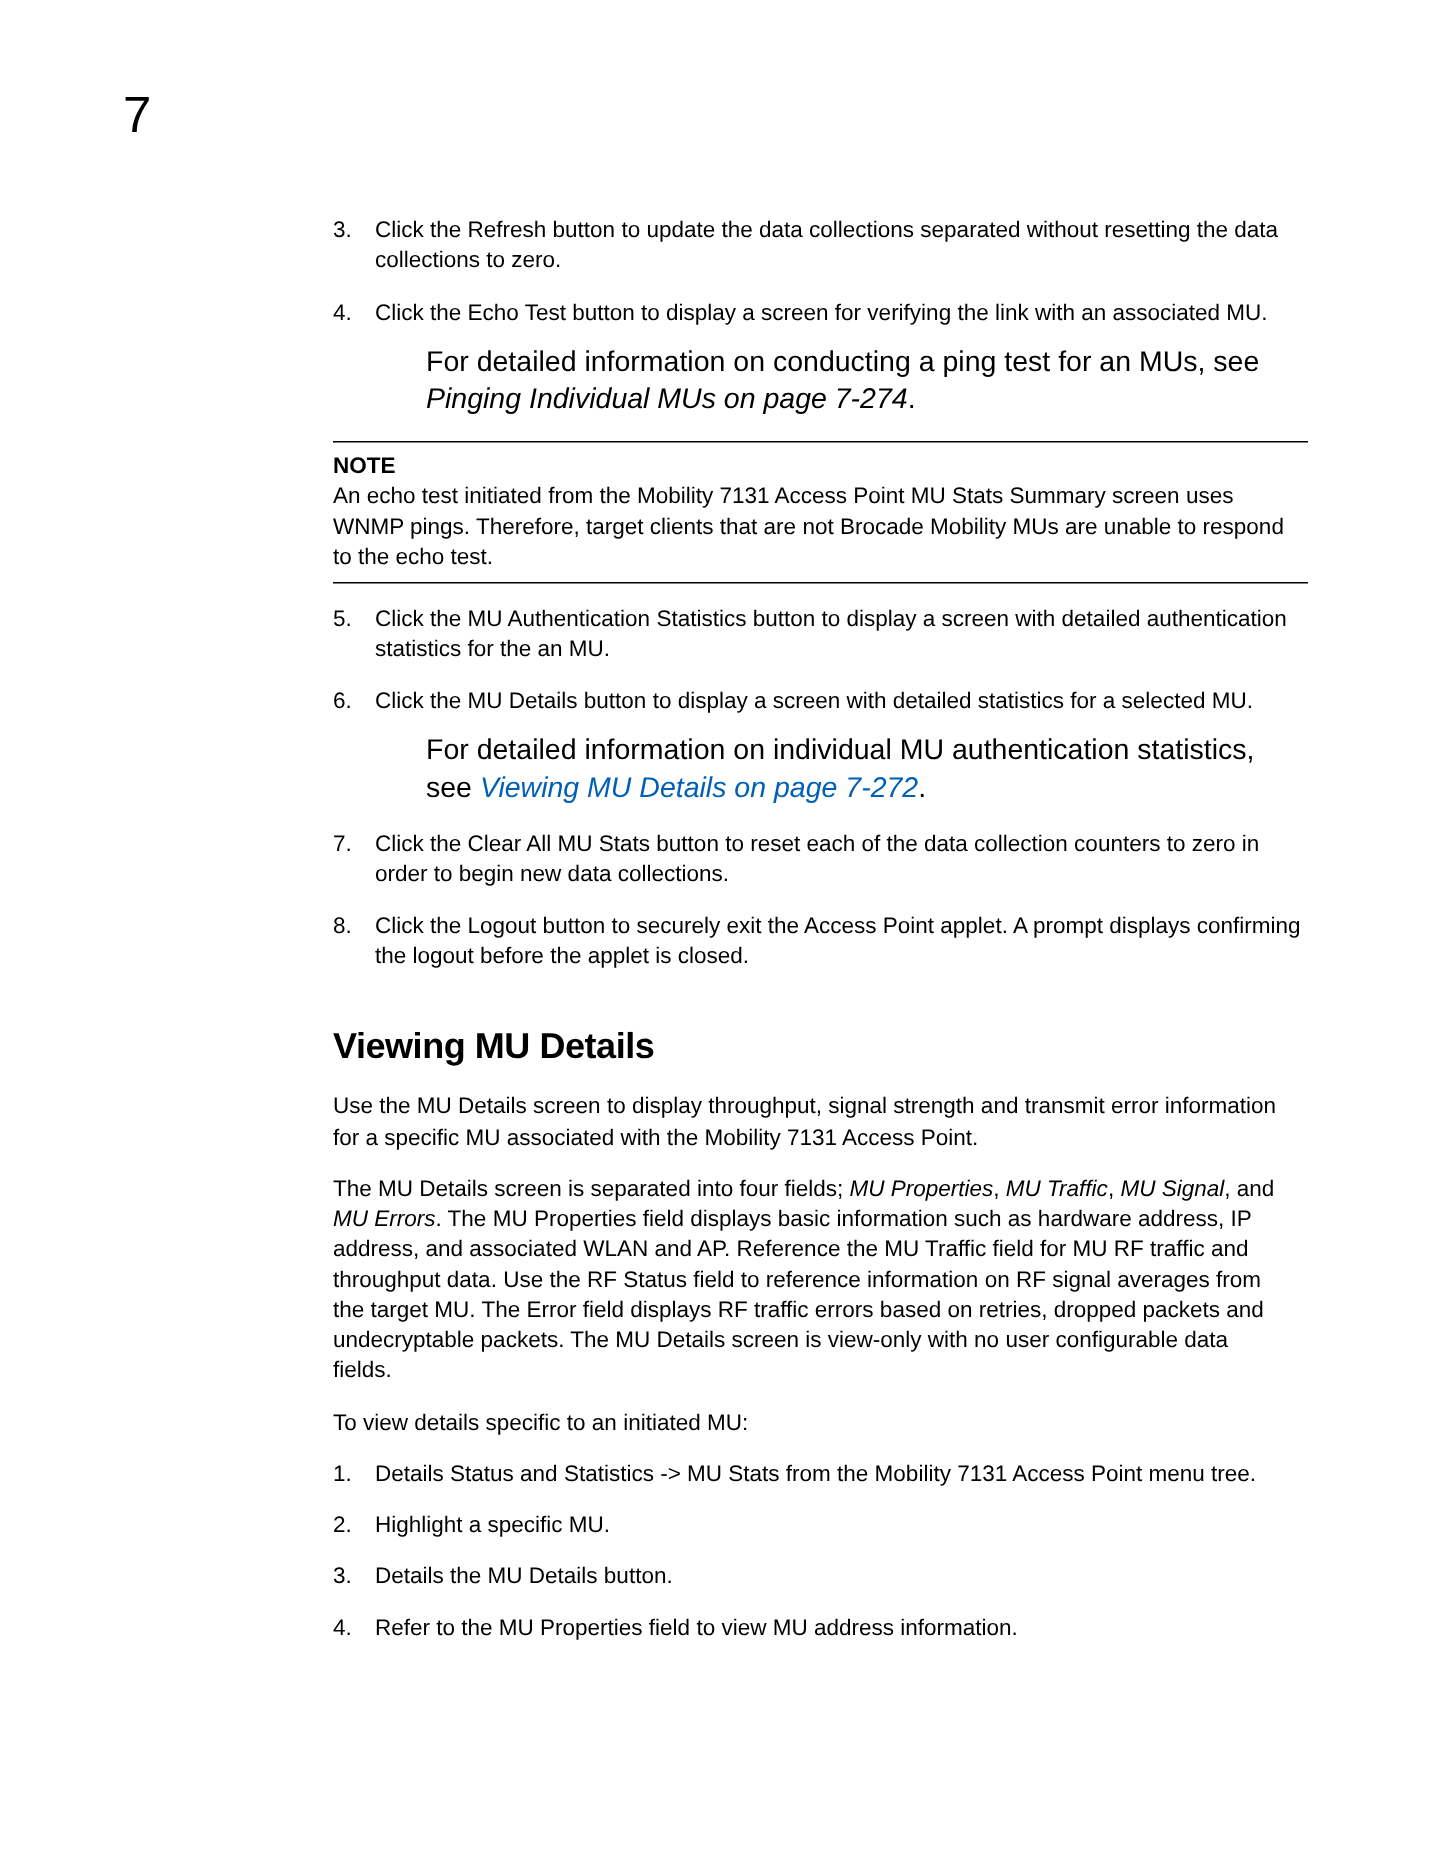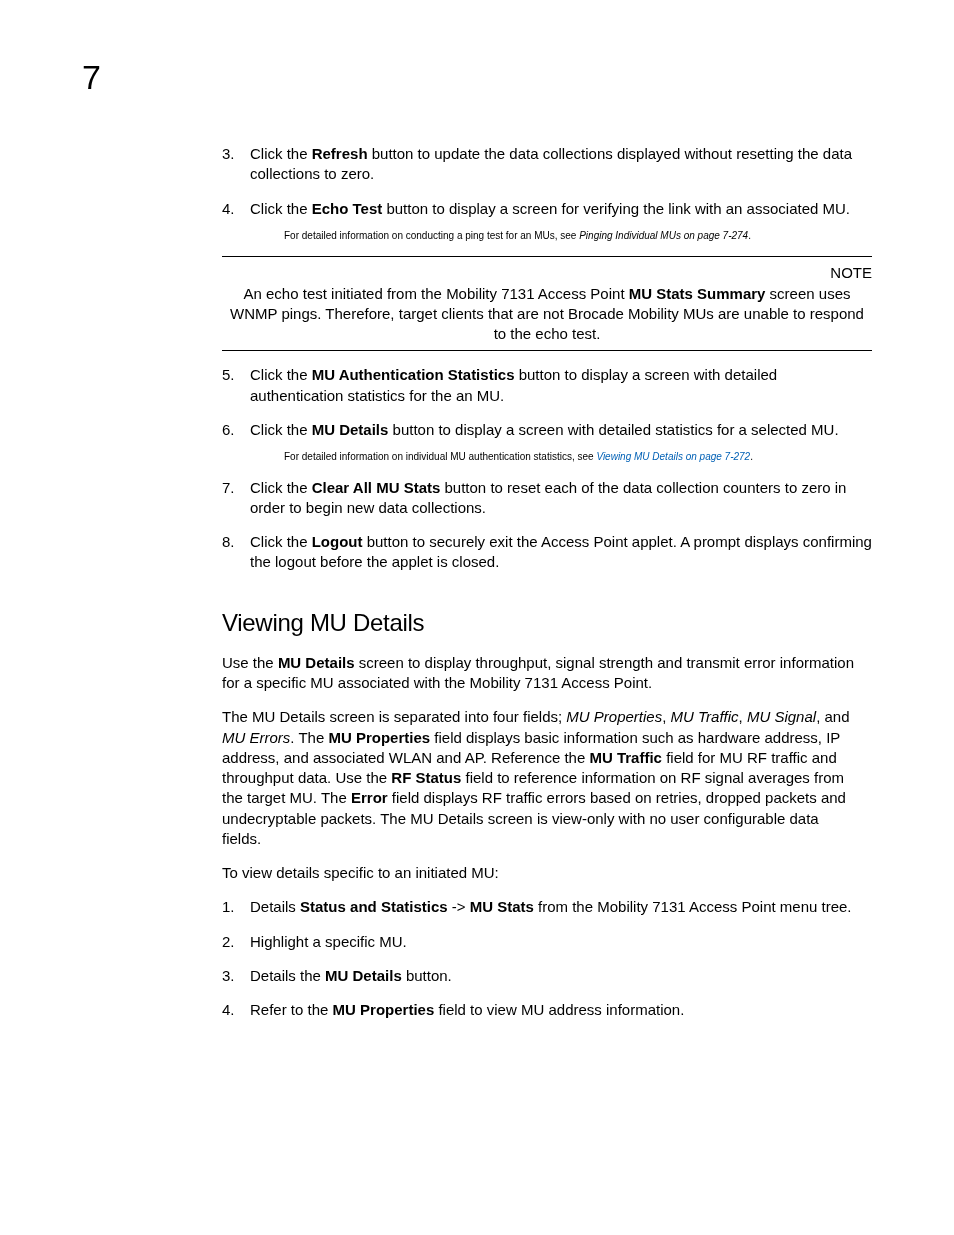--- a/index.html
+++ b/index.html
@@ -41,48 +41,46 @@
   }
   ol.steps > li > .num {
     min-width: 28px;
     flex: 0 0 28px;
   }
   ol.steps > li > .body {
     flex: 1;
   }
   .sub {
     margin: 10px 0 0 34px;
-    font-size: 10px;
+    font-size: 19px;
   }
-  .bold { font-weight: 700; }
+  .bold { font-weight: 400; }
   .italic { font-style: italic; }
   .link { color: #0060b5; font-style: italic; }
   .note-block {
     margin: 10px 0 14px 0;
   }
   .note-block hr {
     border: none;
     border-top: 1px solid #000;
     margin: 0;
   }
   .note-label {
-    font-weight: 400;
+    font-weight: 700;
     font-size: 15px;
     margin-top: 6px;
-    text-align: right;
   }
   .note-text {
     font-size: 15px;
     line-height: 1.35;
     margin-bottom: 6px;
-    text-align: center;
   }
   h2.section {
     font-family: Arial, sans-serif;
-    font-weight: 400;
+    font-weight: 700;
     font-size: 24px;
     font-stretch: condensed;
     margin: 34px 0 14px 0;
     letter-spacing: -0.3px;
   }
   p.para {
     margin: 0 12px 14px 0;
   }
 </style>
 </head>
@@ -90,21 +88,21 @@
 
 <div class="page">
   <div class="chapnum">7</div>
 
   <div class="content">
 
     <ol class="steps">
       <li>
         <div class="num">3.</div>
         <div class="body">
-          <span>Click the </span><span class="bold">Refresh</span><span> button to update the data collections displayed without resetting the data collections to zero.</span>
+          <span>Click the </span><span class="bold">Refresh</span><span> button to update the data collections separated without resetting the data collections to zero.</span>
         </div>
       </li>
       <li>
         <div class="num">4.</div>
         <div class="body">
           <span>Click the </span><span class="bold">Echo Test</span><span> button to display a screen for verifying the link with an associated MU.</span>
           <div class="sub">
             <span>For detailed information on conducting a ping test for an MUs, see </span><span class="italic">Pinging Individual MUs on page 7-274</span><span>.</span>
           </div>
         </div>

